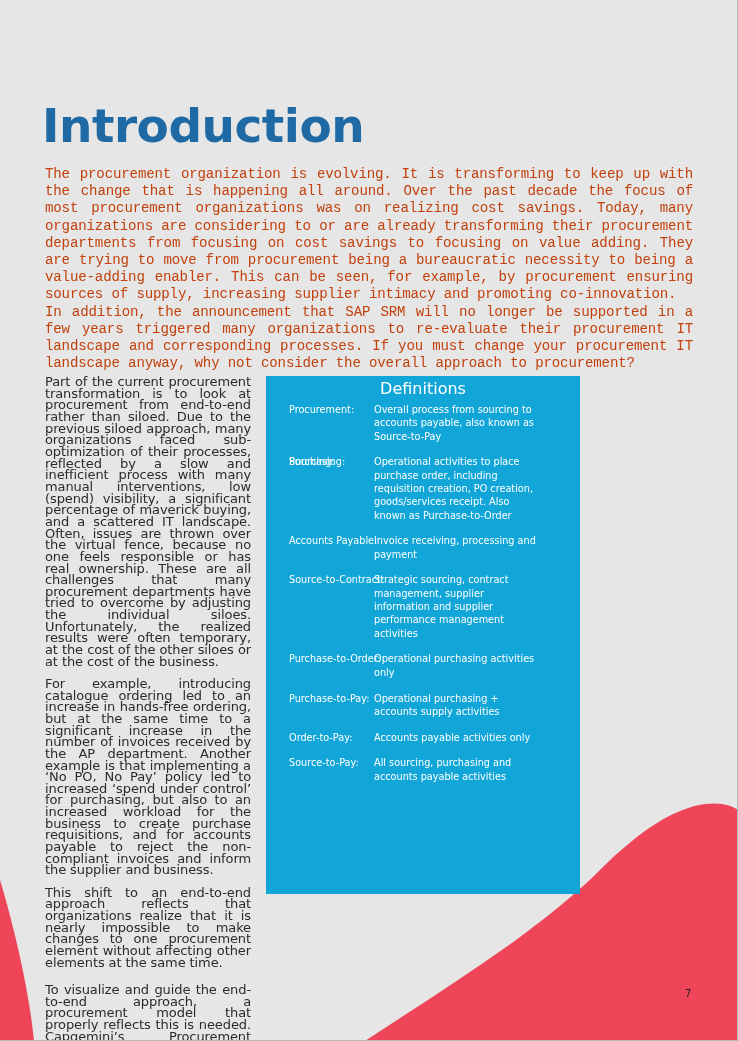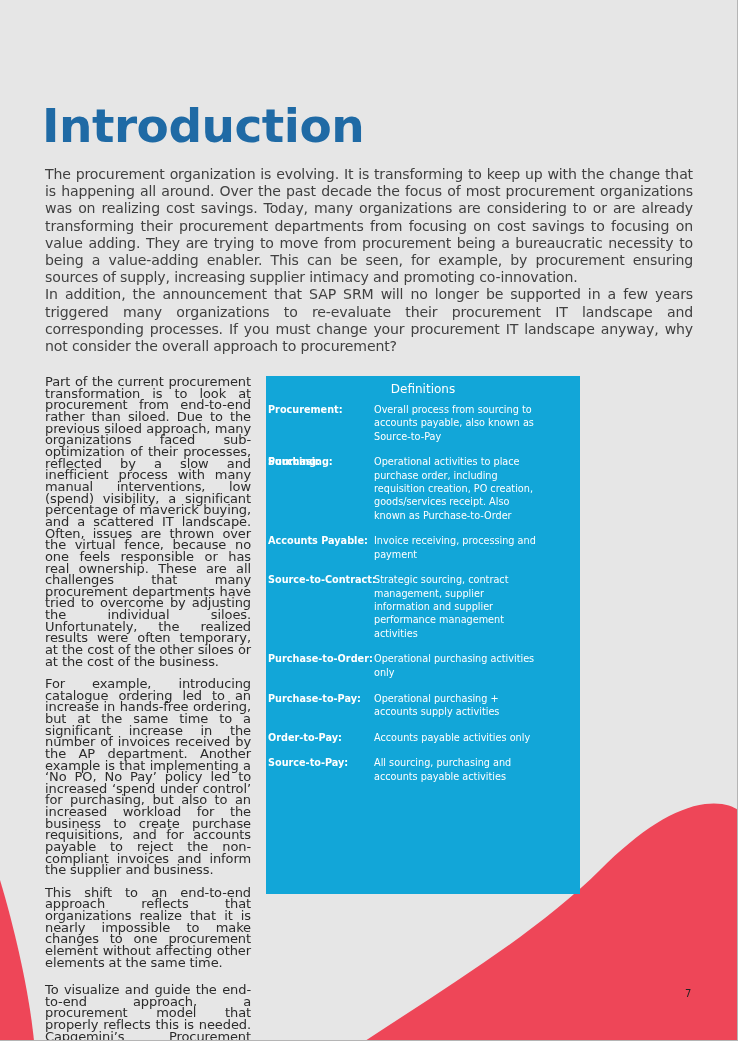--- a/index.html
+++ b/index.html
@@ -15,41 +15,41 @@
   }
   .wave { position:absolute; left:0; top:0; z-index:0; }
   .title {
     position:absolute; left:42px; top:96px; margin:0;
     font-family:"DejaVu Sans", sans-serif; font-weight:700;
     font-size:47px; letter-spacing:-0.5px; line-height:60px;
     color:#1f6aa5; z-index:2;
   }
   .intro {
     position:absolute; left:45px; top:166px; width:648px; z-index:2;
-    color:#404040; font-size:14.1px; line-height:17.2px;
-    text-align:justify; letter-spacing:-0.15px;
+    color:#c2410c; font-size:14.1px; line-height:17.2px;
+    text-align:justify; letter-spacing:-0.15px;font-family:Liberation Mono, monospace;
   }
   .intro p { margin:0; }
   .col-left {
     position:absolute; left:45px; top:376px; width:206px; z-index:2;
     color:#2b2b2b; font-size:13px; line-height:11.65px;
     text-align:justify; letter-spacing:-0.1px;
   }
   .col-left p { margin:0 0 10.5px 0; }
   .col-left p.tight { margin-bottom:16px; }
   .defs {
     position:absolute; left:266px; top:376px; width:314px; height:518px;
     background:#12a6d8; color:#ffffff; z-index:2; box-sizing:border-box;
   }
   .defs-title {
-    text-align:center; font-size:12px; line-height:20px; padding-top:3px;
+    text-align:center; font-size:16px; line-height:20px; padding-top:3px;
     margin-bottom:4px;
   }
   .def-row { position:relative; font-size:9.7px; line-height:13.3px; }
-  .def-term { position:absolute; left:2px; top:0; font-weight:bold; }
+  .def-term { position:absolute; left:23px; top:0; font-weight:normal; }
   .def-desc { margin-left:108px; width:168px; display:block; }
   .page-num {
     position:absolute; left:685px; top:988px; font-size:10px; color:#222;
     z-index:3;
   }
 </style>
 </head>
 <body>
 
 <svg class="wave" width="738" height="1041">

